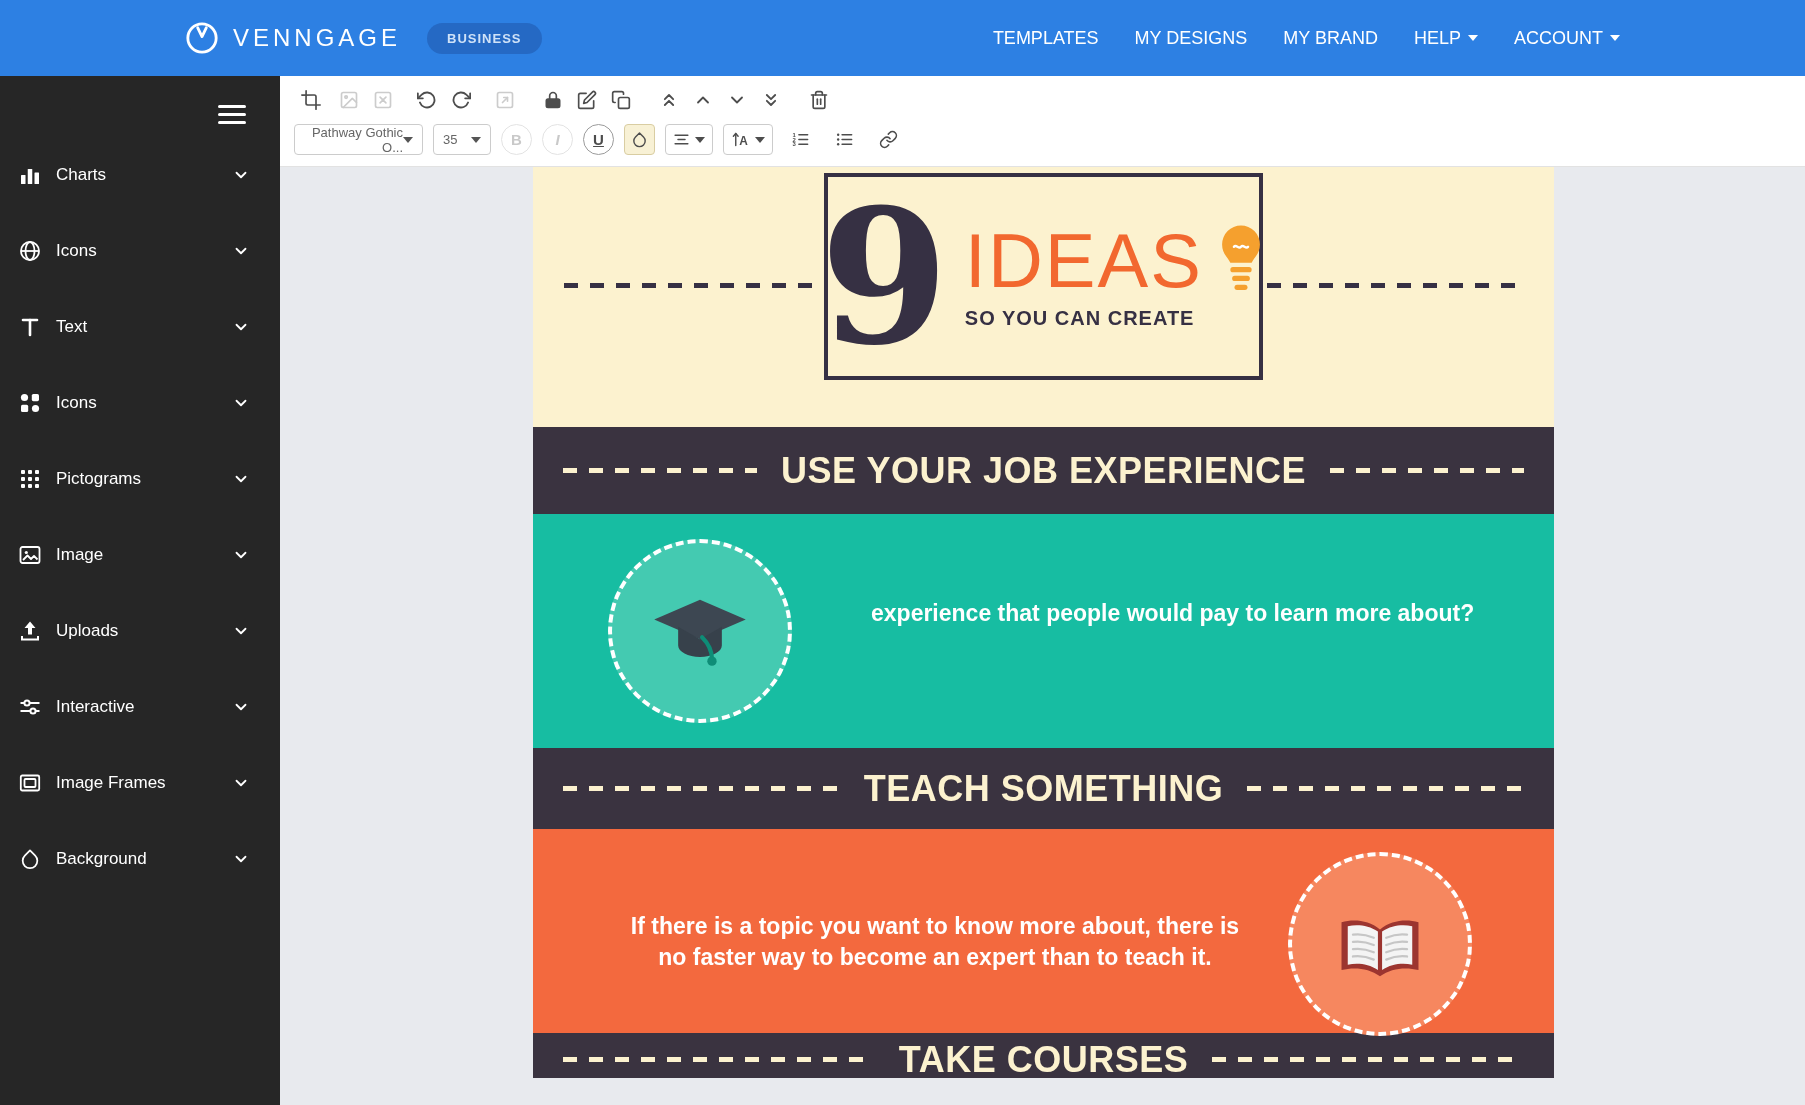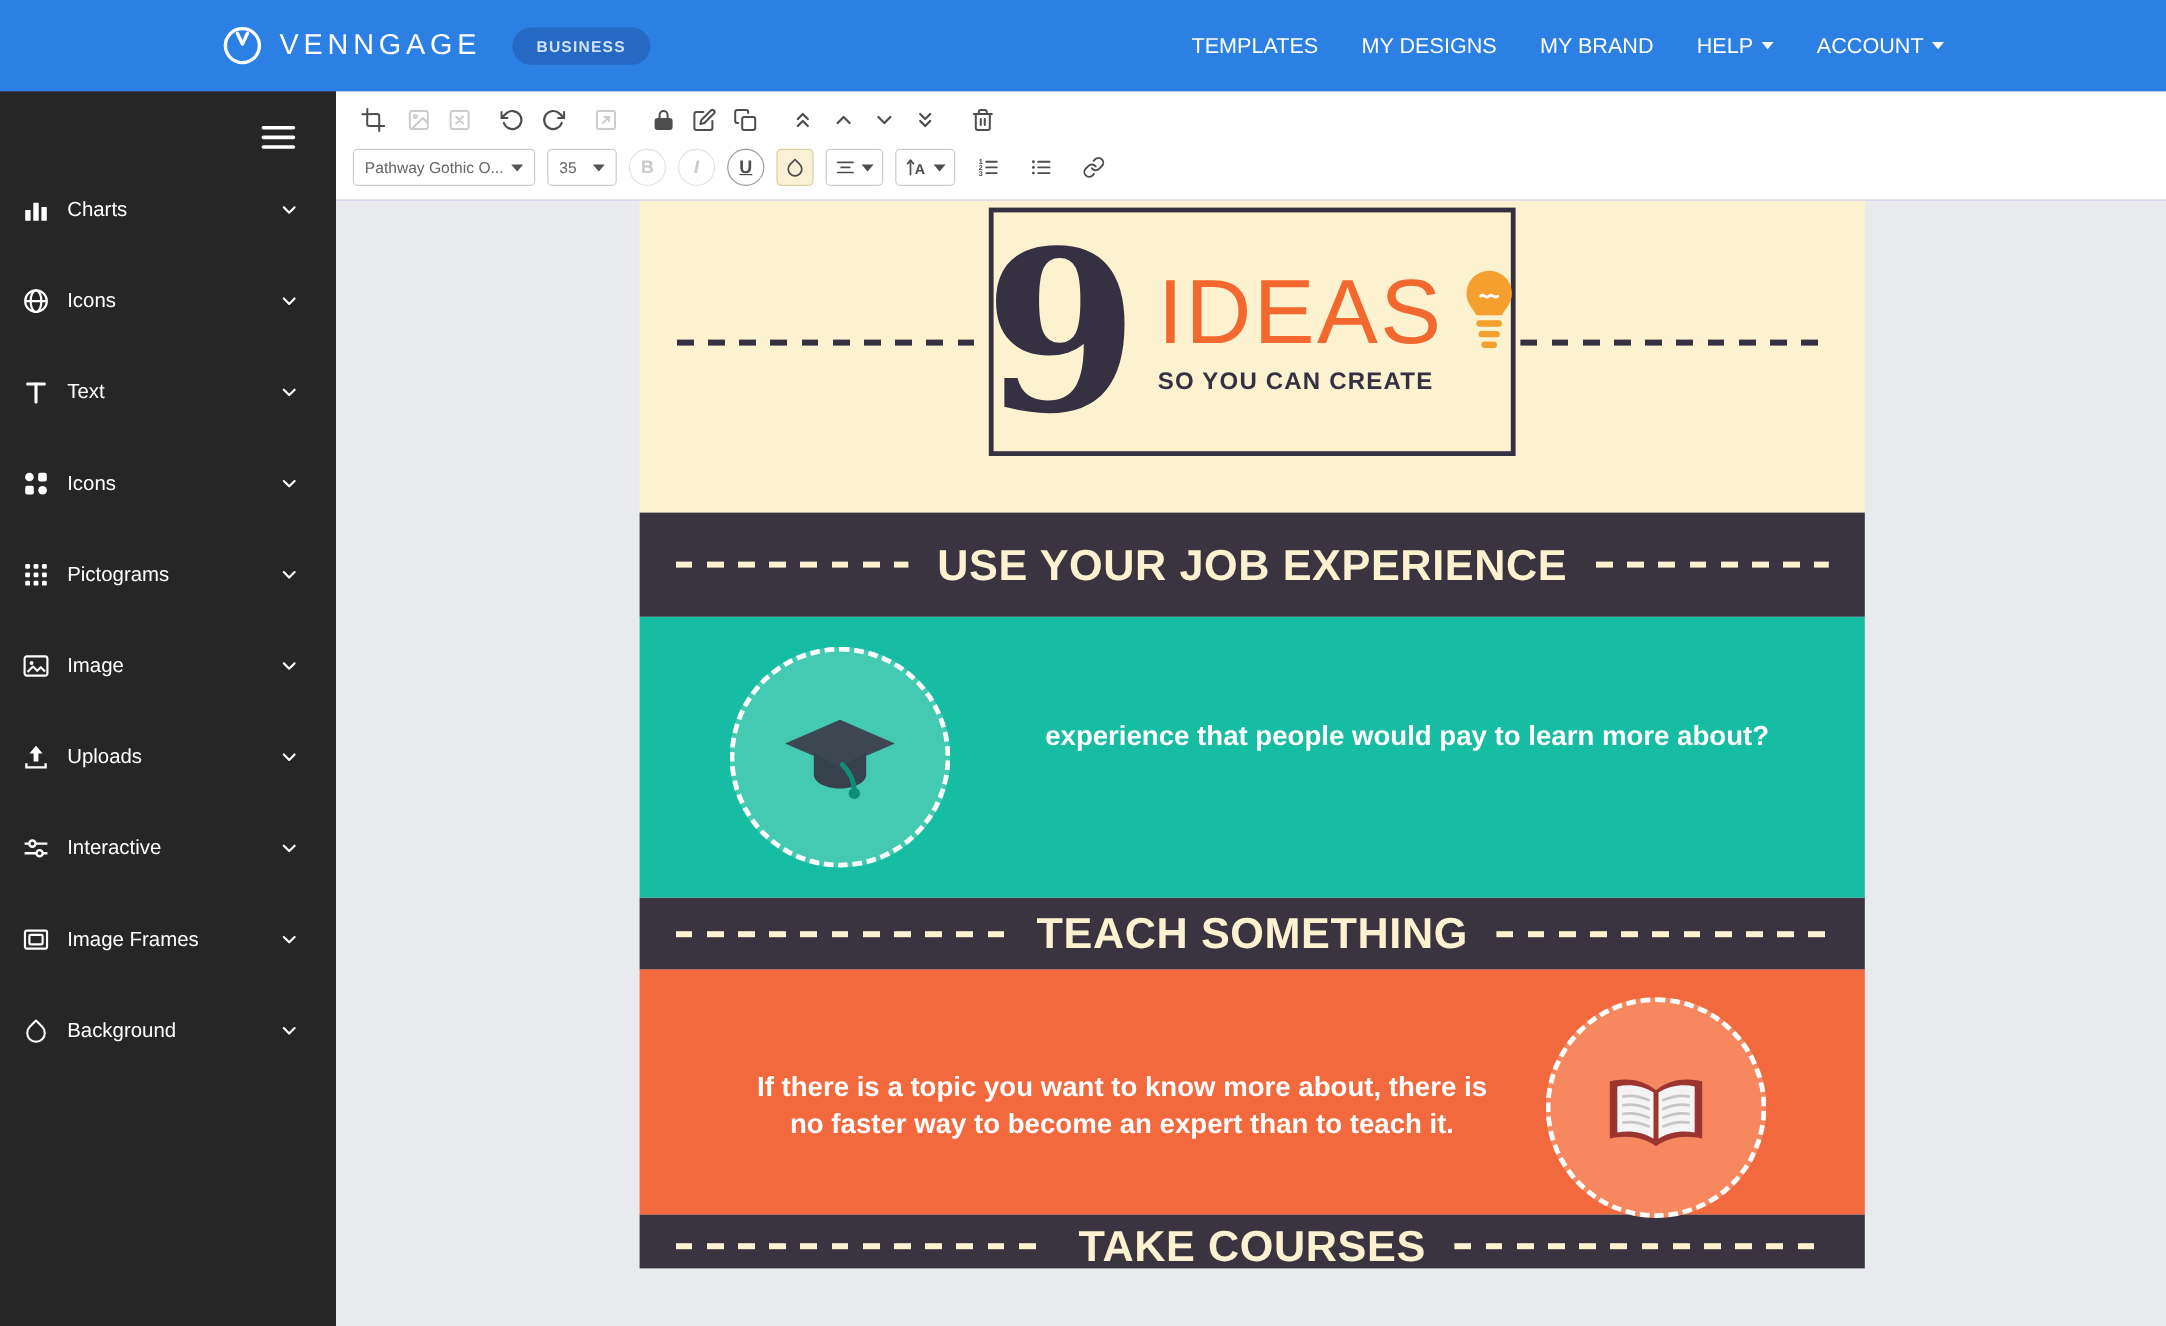--- a/index.html
+++ b/index.html
@@ -1,18 +1,18 @@
 <!DOCTYPE html>
 <html><head>
 <meta charset="utf-8">
 <style>
   * { box-sizing: border-box; margin: 0; padding: 0; }
   html,body { width:1805px; height:1105px; }
   body { font-family:"Liberation Sans", sans-serif; overflow:hidden; }
-  .app { position:relative; width:1805px; height:1105px; background:#8b5cf6; overflow:hidden; }
+  .app { position:relative; width:1805px; height:1105px; background:#be185d; overflow:hidden; }
 
   
   .navbar { position:absolute; top:0; left:0; width:1805px; height:76px; background:#2d80e3; display:flex; align-items:center; z-index:30; }
   .brand-group { display:flex; align-items:center; margin-left:185px; }
   .logo { width:34px; height:34px; color:#fff; display:flex; align-items:center; justify-content:center; }
   .brand { color:#fff; font-size:24px; letter-spacing:4px; margin-left:14px; font-weight:400; }
   .badge { margin-left:26px; background:#2569c4; color:#cfe2f8; font-size:13px; letter-spacing:1px; padding:8px 20px; border-radius:17px; font-weight:700; }
   .top-links { position:absolute; right:185px; display:flex; align-items:center; gap:36px; }
   .top-links a { color:#fff; font-size:18px; text-decoration:none; display:flex; align-items:center; gap:7px; cursor:pointer; }
   .caret { width:0; height:0; border-left:5px solid transparent; border-right:5px solid transparent; border-top:6px solid currentColor; display:inline-block; }
@@ -28,21 +28,21 @@
   .side-item .chev { width:18px; height:18px; color:#fff; display:flex; align-items:center; justify-content:center; }
 
   
   .toolbar { position:absolute; top:76px; left:280px; width:1525px; height:91px; background:#ffffff; border-bottom:1px solid #e2e2e2; z-index:10; }
   .tb-row1 { position:absolute; top:7px; left:14px; display:flex; align-items:center; }
   .tbtn { width:34px; height:34px; display:flex; align-items:center; justify-content:center; color:#4d4d4d; cursor:pointer; border-radius:3px; }
   .tbtn.disabled { color:#cccccc; }
   .g2 { margin-left:4px; } .g8 { margin-left:10px; } .g10 { margin-left:14px; }
   .tb-row2 { position:absolute; top:48px; left:14px; display:flex; align-items:center; gap:10px; }
   .select { height:31px; border:1px solid #cccccc; border-radius:4px; background:#fff; display:flex; align-items:center; justify-content:space-between; padding:0 9px; font-size:13px; color:#666; cursor:pointer; }
-  .font-select { width:152px;text-align:right; }
+  .font-select { width:129px;text-align:right; }
   .size-select { width:58px; }
   .select .caret { color:#555; }
   .circle-btn { width:31px; height:31px; border-radius:50%; border:1px solid #e3e3e3; color:#c9c9c9; font-weight:700; font-size:15px; display:flex; align-items:center; justify-content:center; background:#fff; cursor:pointer; }
   .circle-btn.enabled { border-color:#9b9b9b; color:#4d4d4d; }
   .circle-btn.u-line { text-decoration:underline; }
   .droplet-btn { width:31px; height:31px; border-radius:4px; background:#f8f1d5; border:1px solid #d9cda2; color:#4d4d4d; display:flex; align-items:center; justify-content:center; cursor:pointer; }
   .dd-btn { height:31px; border:1px solid #cccccc; border-radius:4px; background:#fff; display:flex; align-items:center; gap:5px; padding:0 7px; color:#4d4d4d; cursor:pointer; }
   .flat-btn { width:34px; height:31px; display:flex; align-items:center; justify-content:center; color:#4d4d4d; cursor:pointer; }
 
   
@@ -54,21 +54,21 @@
   .big-nine { font-family:"DejaVu Serif", serif; font-weight:700; font-size:185px; line-height:150px; color:#363043; }
   .title-col { display:flex; flex-direction:column; gap:8px; }
   .ideas-row { display:flex; align-items:center; gap:12px; }
   .ideas { font-size:76px; font-weight:400; color:#f2682f; letter-spacing:2px; line-height:0.9; }
   .subtitle { color:#363043; font-size:20px; font-weight:700; letter-spacing:1px; line-height:1.15; }
   .dash-dark { position:absolute; top:116px; height:5px; background:repeating-linear-gradient(90deg,#363043 0 14px,transparent 14px 26px); }
   .dash-left { left:31px; width:256px; }
   .dash-right { right:31px; width:256px; }
 
   .sec-band { height:87px; background:#3a3340; display:flex; align-items:center; justify-content:center; gap:24px; padding:0 30px; }
-  .sec-band.b2 { height:60px; }
+  .sec-band.b2 { height:81px; }
   .band-dash { flex:1; height:5px; background:repeating-linear-gradient(90deg,#fcf2cf 0 14px,transparent 14px 26px); }
   .band-title { color:#fcf2cf; font-size:36px; font-weight:700; letter-spacing:0.5px; white-space:nowrap; cursor:pointer; }
 
   .sec-teal { position:relative; height:234px; background:#17bda2; }
   .sec-orange { position:relative; height:204px; background:#f3693e; }
   .dashed-circle { position:absolute; width:184px; height:184px; border:4px dashed #ffffff; border-radius:50%; display:flex; align-items:center; justify-content:center; cursor:pointer; }
   .circ-teal { left:75px; top:25px; background:#44cab1; }
   .circ-orange { left:755px; top:23px; background:#f6875f; }
   .body-text { position:absolute; color:#ffffff; font-weight:700; font-size:23px; line-height:31px; cursor:pointer; }
   .teal-text { left:338px; top:84px; text-align:left; white-space:nowrap; }

